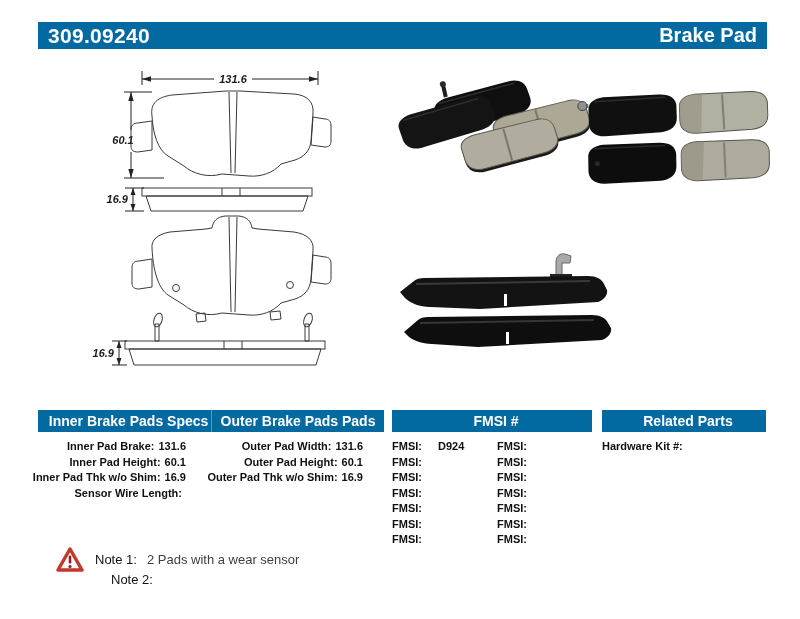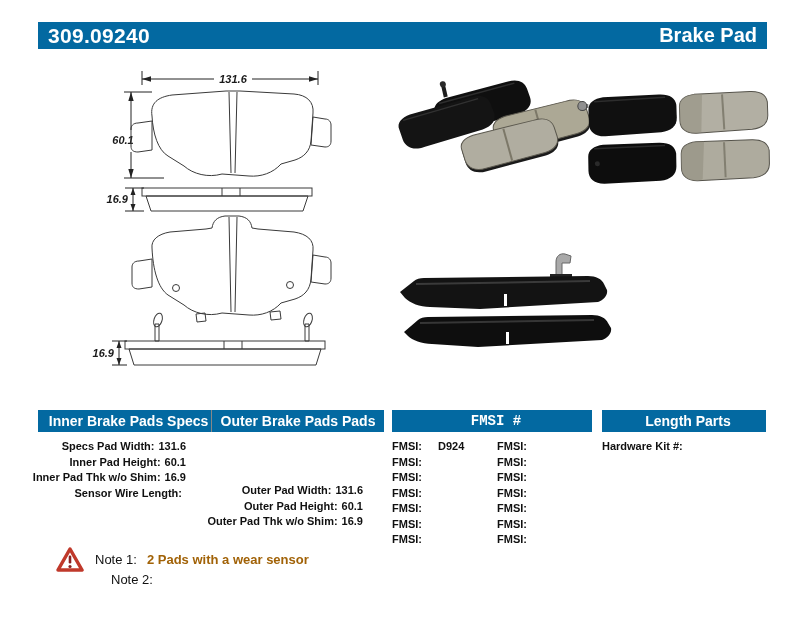--- a/index.html
+++ b/index.html
@@ -11,21 +11,21 @@
   .part-number{font-size:21px;font-weight:bold;letter-spacing:.3px;}
   .product-type{font-size:20px;font-weight:bold;}
   .thead{top:410px;height:22px;font-weight:bold;font-size:14px;padding-left:8px;}
   .thead .cell{text-align:center;}
   .divider{width:1px;height:100%;background:#888;}
   .speccol{position:absolute;font-size:11px;font-weight:bold;line-height:15.5px;color:#101010;white-space:nowrap;}
   .r{text-align:right;}
   .val{margin-left:4px;}
   .fmsi .val{margin-left:16px;}
   .notes-label{font-size:13px;font-weight:normal;color:#111;}
-  .note-red{font-size:13px;font-weight:bold;color:#a16207;margin-left:10px;}
+  .note-red{font-size:13px;font-weight:normal;color:#404040;margin-left:10px;}
   .note-line{position:absolute;white-space:nowrap;}
   svg text.dim{font-family:"Liberation Sans",sans-serif;font-size:11px;font-weight:bold;font-style:italic;fill:#1a1a1a;}
   svg .ln{stroke:#3a3a3a;stroke-width:1;fill:none;}
   svg .dimln{stroke:#222;stroke-width:1;fill:none;}
 </style>
 </head>
 <body>
 
 <div class="sheet">
 
@@ -176,35 +176,35 @@
   <div class="abs bar topbar">
     <span class="part-number">309.09240</span>
     <span class="product-type">Brake Pad</span>
   </div>
 
   <div class="abs bar thead" style="left:38px;width:346px;">
     <div class="cell" style="width:169px;">Inner Brake Pads Specs</div>
     <div class="divider"></div>
     <div class="cell" style="width:176px;">Outer Brake Pads Pads</div>
   </div>
-  <div class="abs bar thead" style="left:392px;width:200px;justify-content:center;font-family:Liberation Mono, monospace;">
+  <div class="abs bar thead" style="left:392px;width:200px;justify-content:center;">
     <div class="cell">FMSI #</div>
   </div>
   <div class="abs bar thead" style="left:602px;width:164px;justify-content:center;">
-    <div class="cell">Length Parts</div>
+    <div class="cell">Related Parts</div>
   </div>
 
   <div class="speccol r" style="left:28px;top:439px;width:158px;">
-    <div><span>Specs Pad Width:</span><span class="val">131.6</span></div>
+    <div><span>Inner Pad Brake:</span><span class="val">131.6</span></div>
     <div><span>Inner Pad Height:</span><span class="val">60.1</span></div>
     <div><span>Inner Pad Thk w/o Shim:</span><span class="val">16.9</span></div>
     <div><span>Sensor Wire Length:</span><span class="val"></span></div>
   </div>
 
-  <div class="speccol r" style="left:205px;top:439px;width:158px;margin-top:44px;">
+  <div class="speccol r" style="left:205px;top:439px;width:158px;">
     <div><span>Outer Pad Width:</span><span class="val">131.6</span></div>
     <div><span>Outer Pad Height:</span><span class="val">60.1</span></div>
     <div><span>Outer Pad Thk w/o Shim:</span><span class="val">16.9</span></div>
   </div>
 
   <div class="speccol fmsi" style="left:392px;top:439px;width:100px;">
     <div><span>FMSI:</span><span class="val">D924</span></div>
     <div><span>FMSI:</span><span class="val"></span></div>
     <div><span>FMSI:</span><span class="val"></span></div>
     <div><span>FMSI:</span><span class="val"></span></div>

